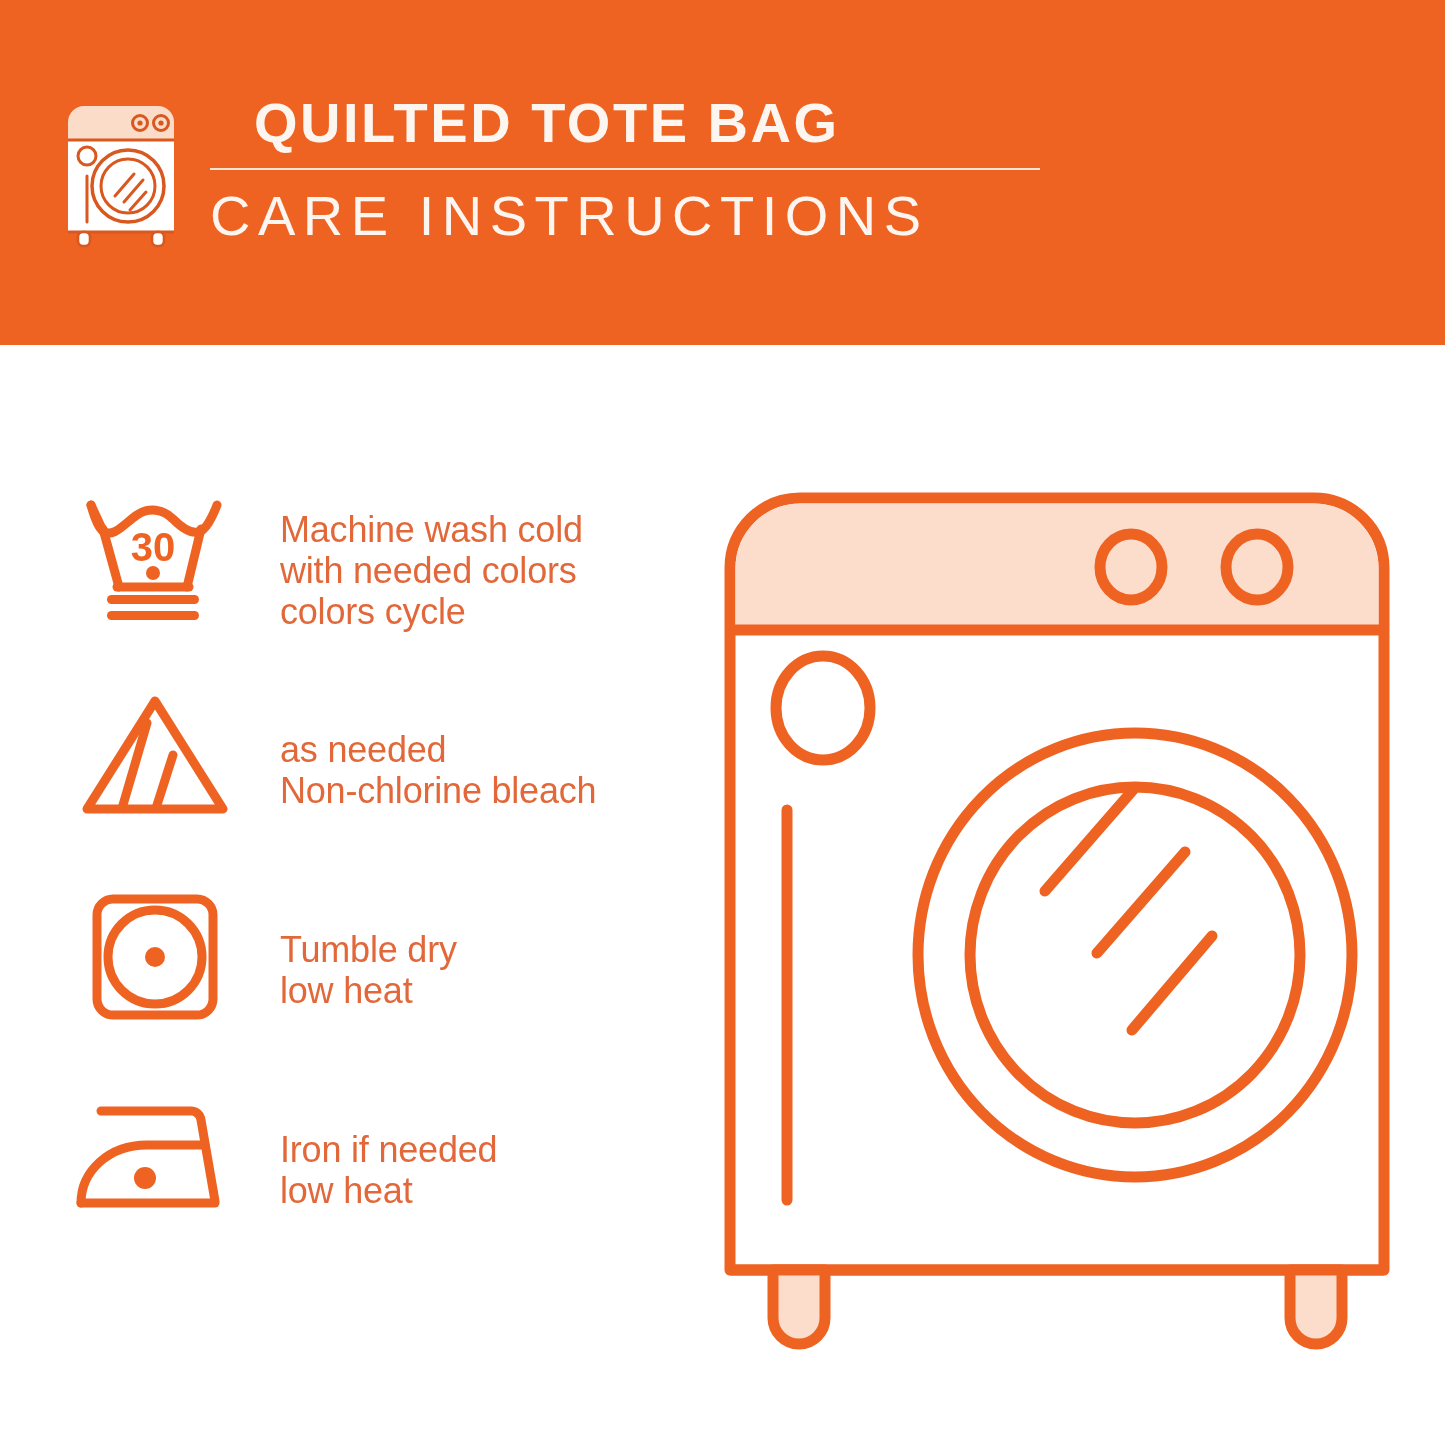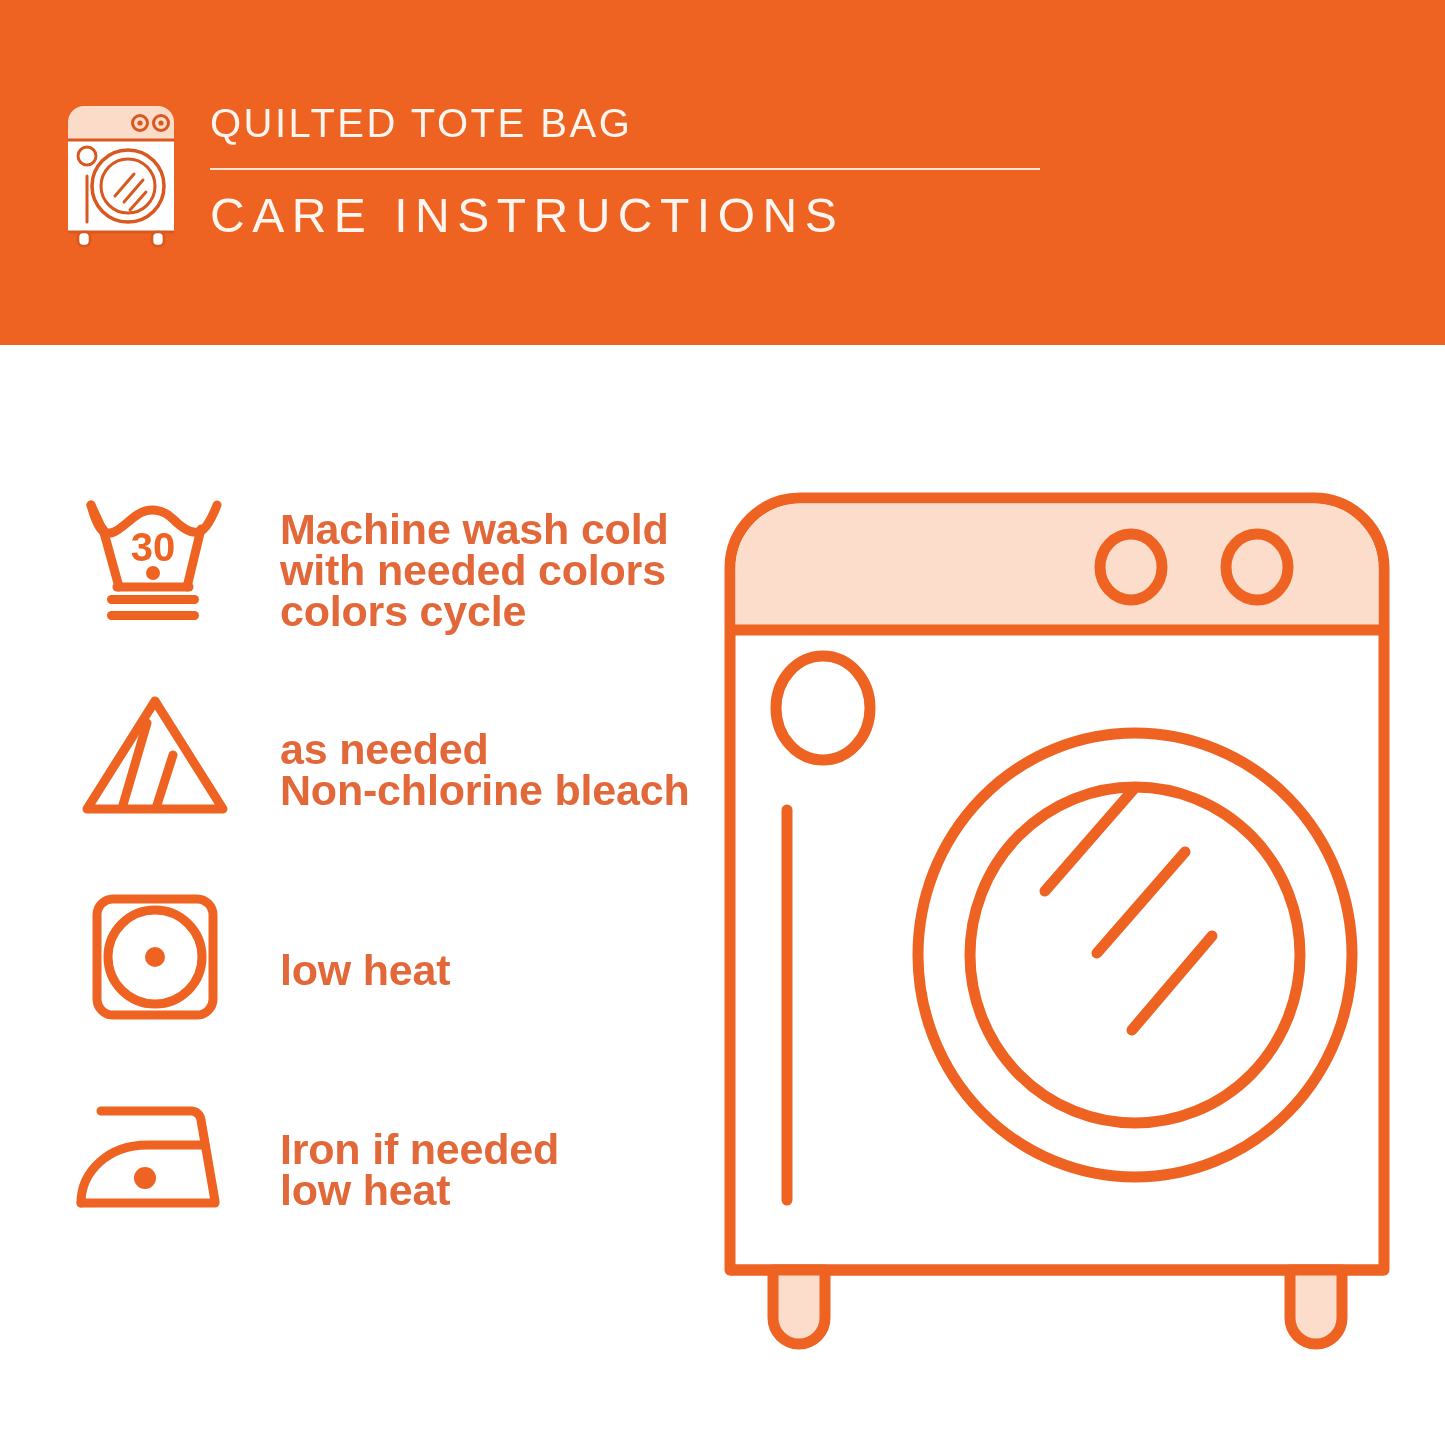--- a/index.html
+++ b/index.html
@@ -42,37 +42,38 @@
     height: 148px;
   }
   #header-text-block {
     position: absolute;
     left: 148px;
     top: 0;
     width: 832px;
   }
   #header-title {
     color: #fdf6f0;
-    font-size: 40px;
+    font-size: 56px;
     line-height: 62px;
     letter-spacing: 2.5px;
-    font-weight: 400;
+    font-weight: 700;
     white-space: nowrap;
     font-family: "Liberation Sans Narrow", "Liberation Sans", sans-serif;
+    margin-left: 44px;
   }
   #header-divider {
     margin-top: 14px;
     width: 830px;
     height: 2px;
     background: #fbe6d6;
   }
   #header-subtitle {
     margin-top: 14px;
     color: #fdf6f0;
-    font-size: 48px;
+    font-size: 56px;
     line-height: 64px;
     letter-spacing: 7.5px;
     font-weight: 300;
     white-space: nowrap;
     font-family: "Liberation Sans Narrow", "Liberation Sans", sans-serif;
   }
 
   
   #care-list {
     position: absolute;
@@ -90,23 +91,23 @@
     flex: 0 0 auto;
     width: 190px;
     height: 175px;
     display: flex;
     align-items: flex-start;
     justify-content: center;
   }
   .care-label {
     flex: 1 1 auto;
     color: #e2683a;
-    font-size: 43px;
+    font-size: 36px;
     line-height: 41px;
-    font-weight: 700;
+    font-weight: 400;
     letter-spacing: -0.2px;
     padding-left: 28px;
   }
   .care-label .ln { display: block; }
 
   
   #washer-illustration {
     position: absolute;
     left: 712px;
     top: 480px;
@@ -208,20 +209,21 @@
 
     <div class="care-row">
       <div class="care-icon">
         <svg viewBox="0 0 160 150" width="160" height="150" aria-hidden="true">
           <rect x="20" y="16" width="116" height="116" rx="16" fill="none" stroke="#ef6322" stroke-width="9"></rect>
           <circle cx="78" cy="74" r="47" fill="none" stroke="#ef6322" stroke-width="9"></circle>
           <circle cx="78" cy="74" r="10" fill="#ef6322"></circle>
         </svg>
       </div>
       <div class="care-label">
+        <span class="ln">Tumble dry</span>
         <span class="ln">low heat</span>
       </div>
     </div>
 
     <div class="care-row">
       <div class="care-icon">
         <svg viewBox="0 0 176 150" width="176" height="150" aria-hidden="true">
 
           <path d="M32 28 H122 a10 10 0 0 1 10 9 L146 118" fill="none" stroke="#ef6322" stroke-width="9" stroke-linecap="round" stroke-linejoin="round"></path>
 

